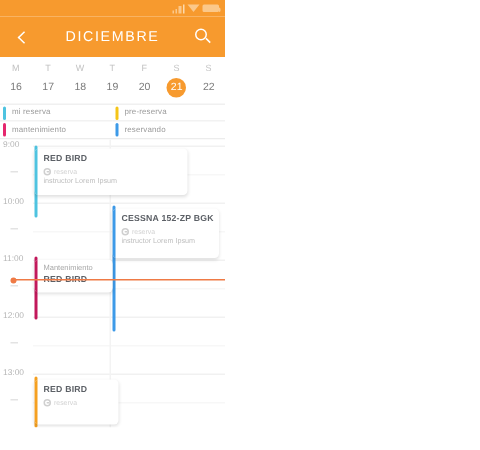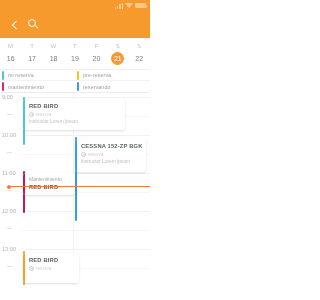--- a/index.html
+++ b/index.html
@@ -136,20 +136,21 @@
         <i class="sb-bar b4"></i>
     </span>
     <span class="wifi"></span>
     <span class="batt"></span>
   </div>
 
   <div class="toolbar">
     <div class="icon-btn">
       <span class="chev"></span>
     </div>
+    <div class="tb-title">DICIEMBRE</div>
     <div class="icon-btn">
       <span class="search-ico">
         <span class="ring"></span>
           <span class="stem"></span>
       </span>
     </div>
   </div>
 
   <div class="weekstrip">
     <div class="wk-row">

